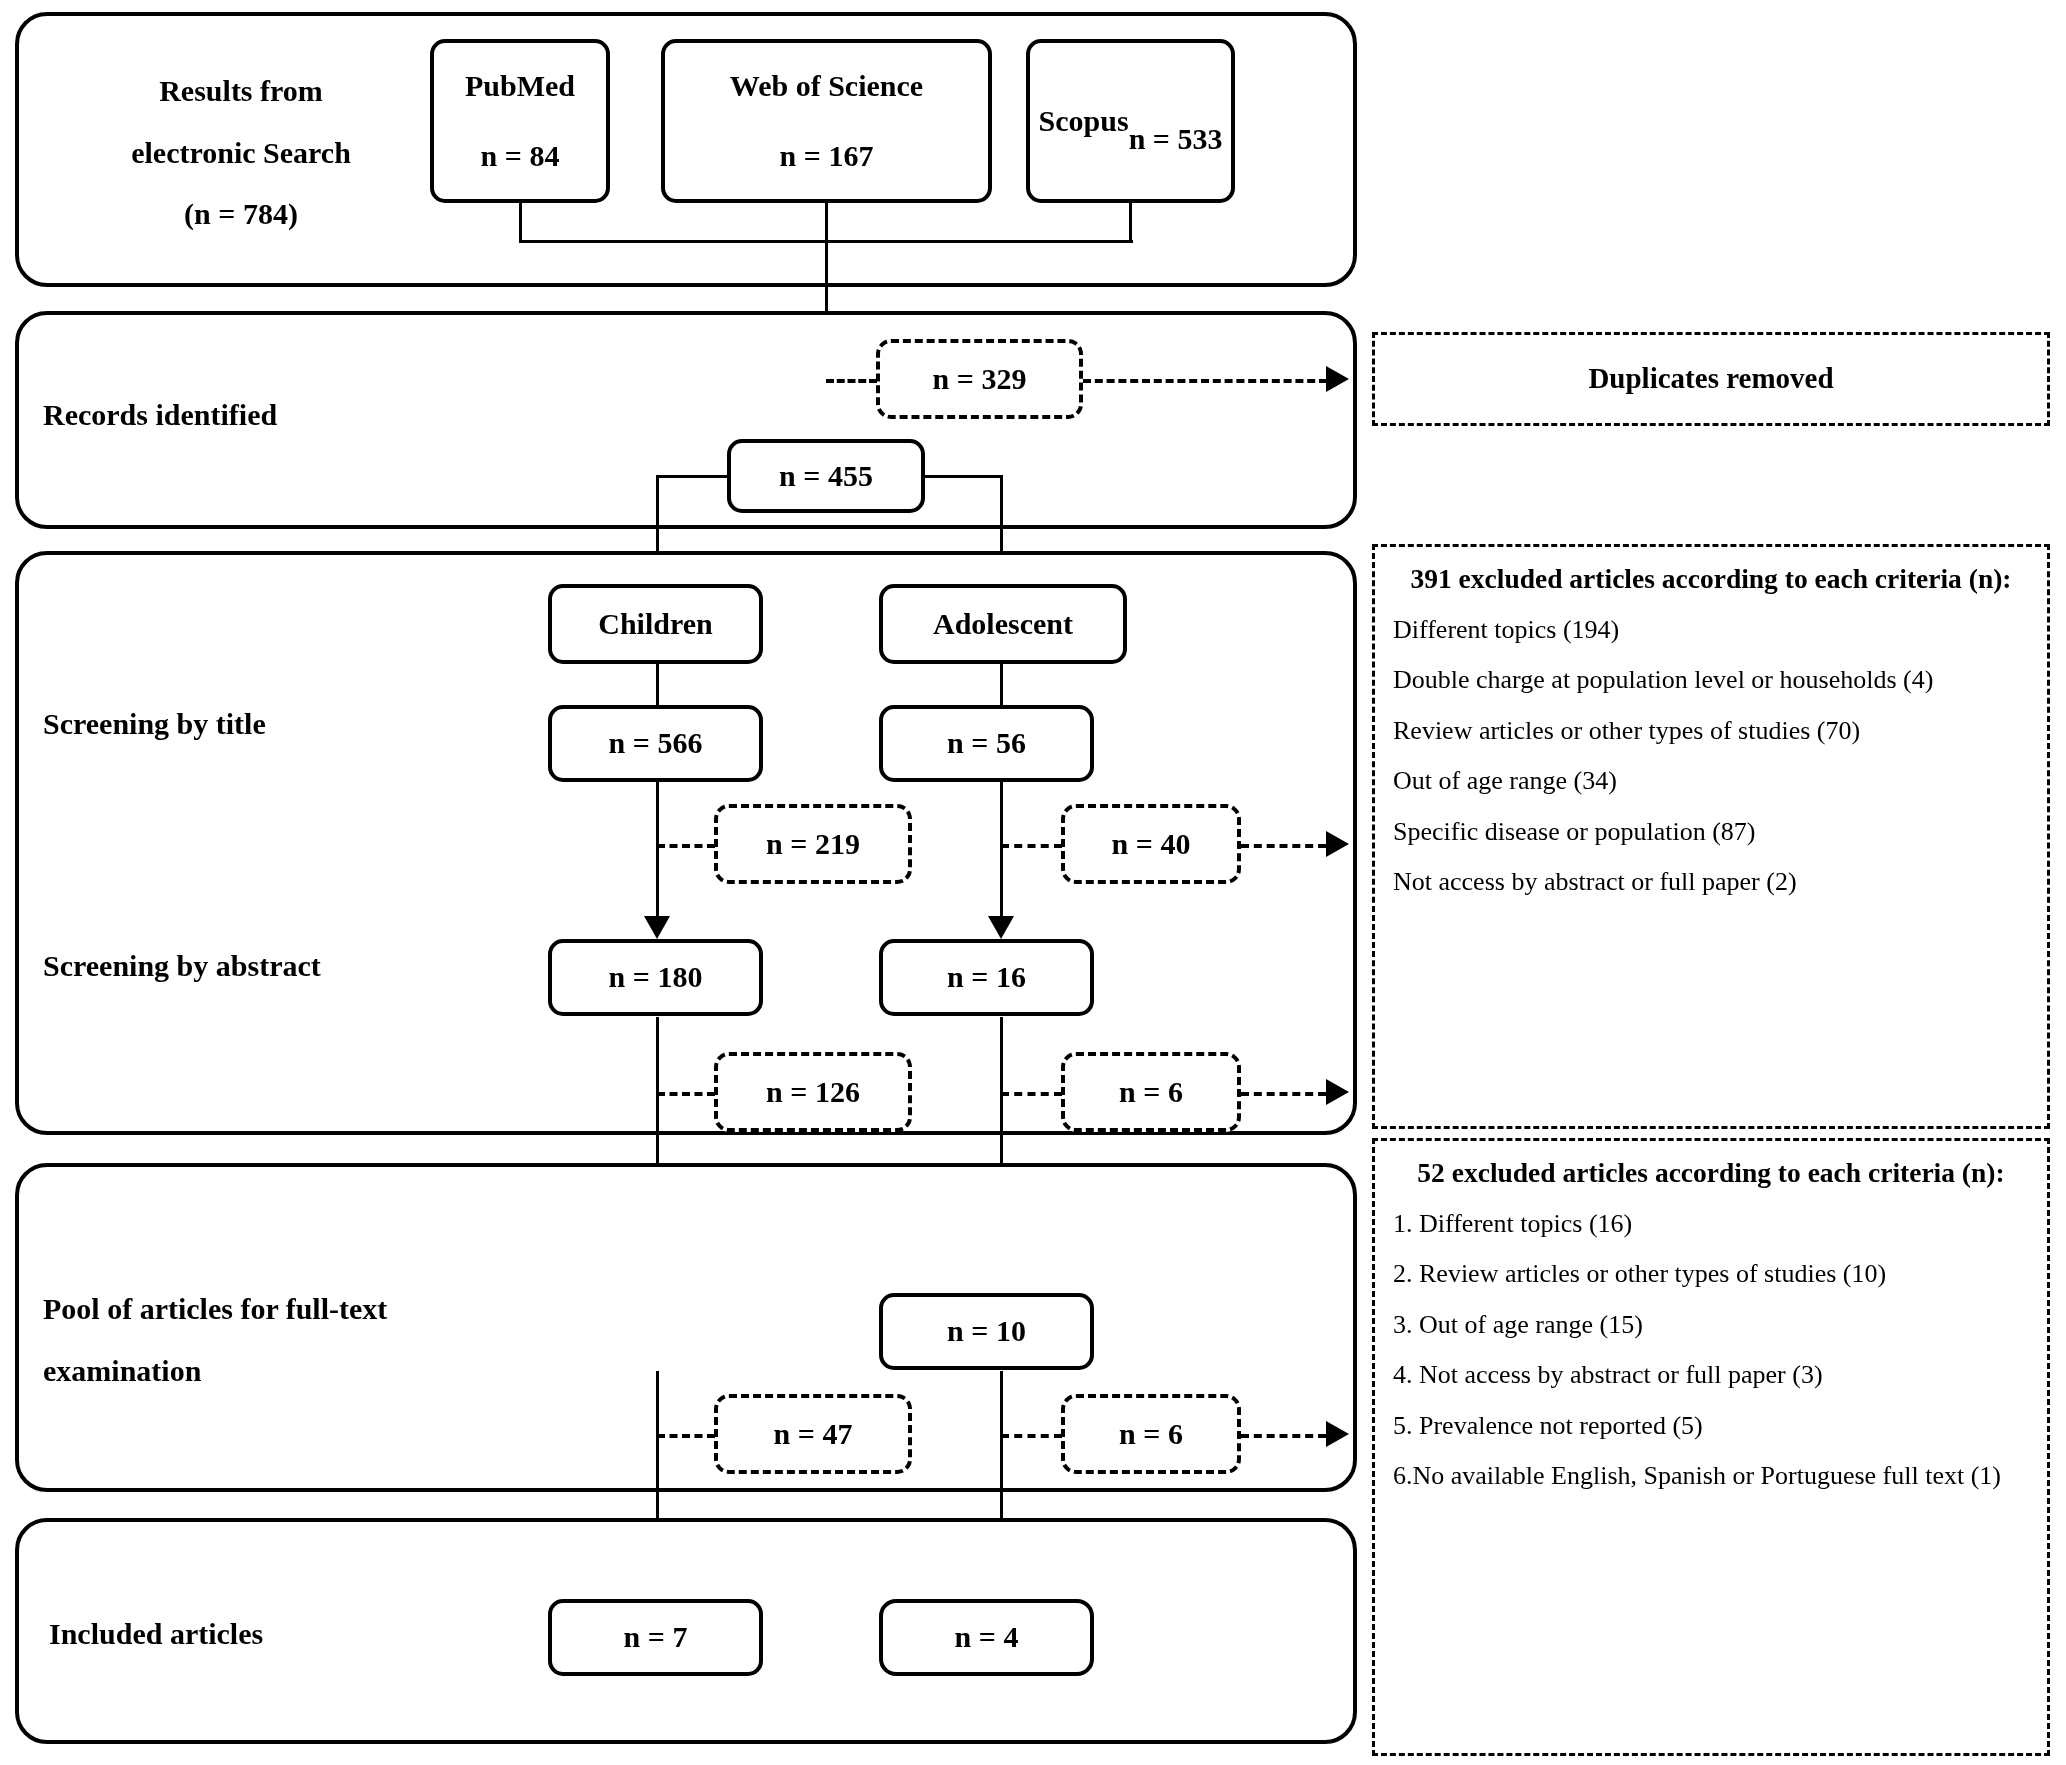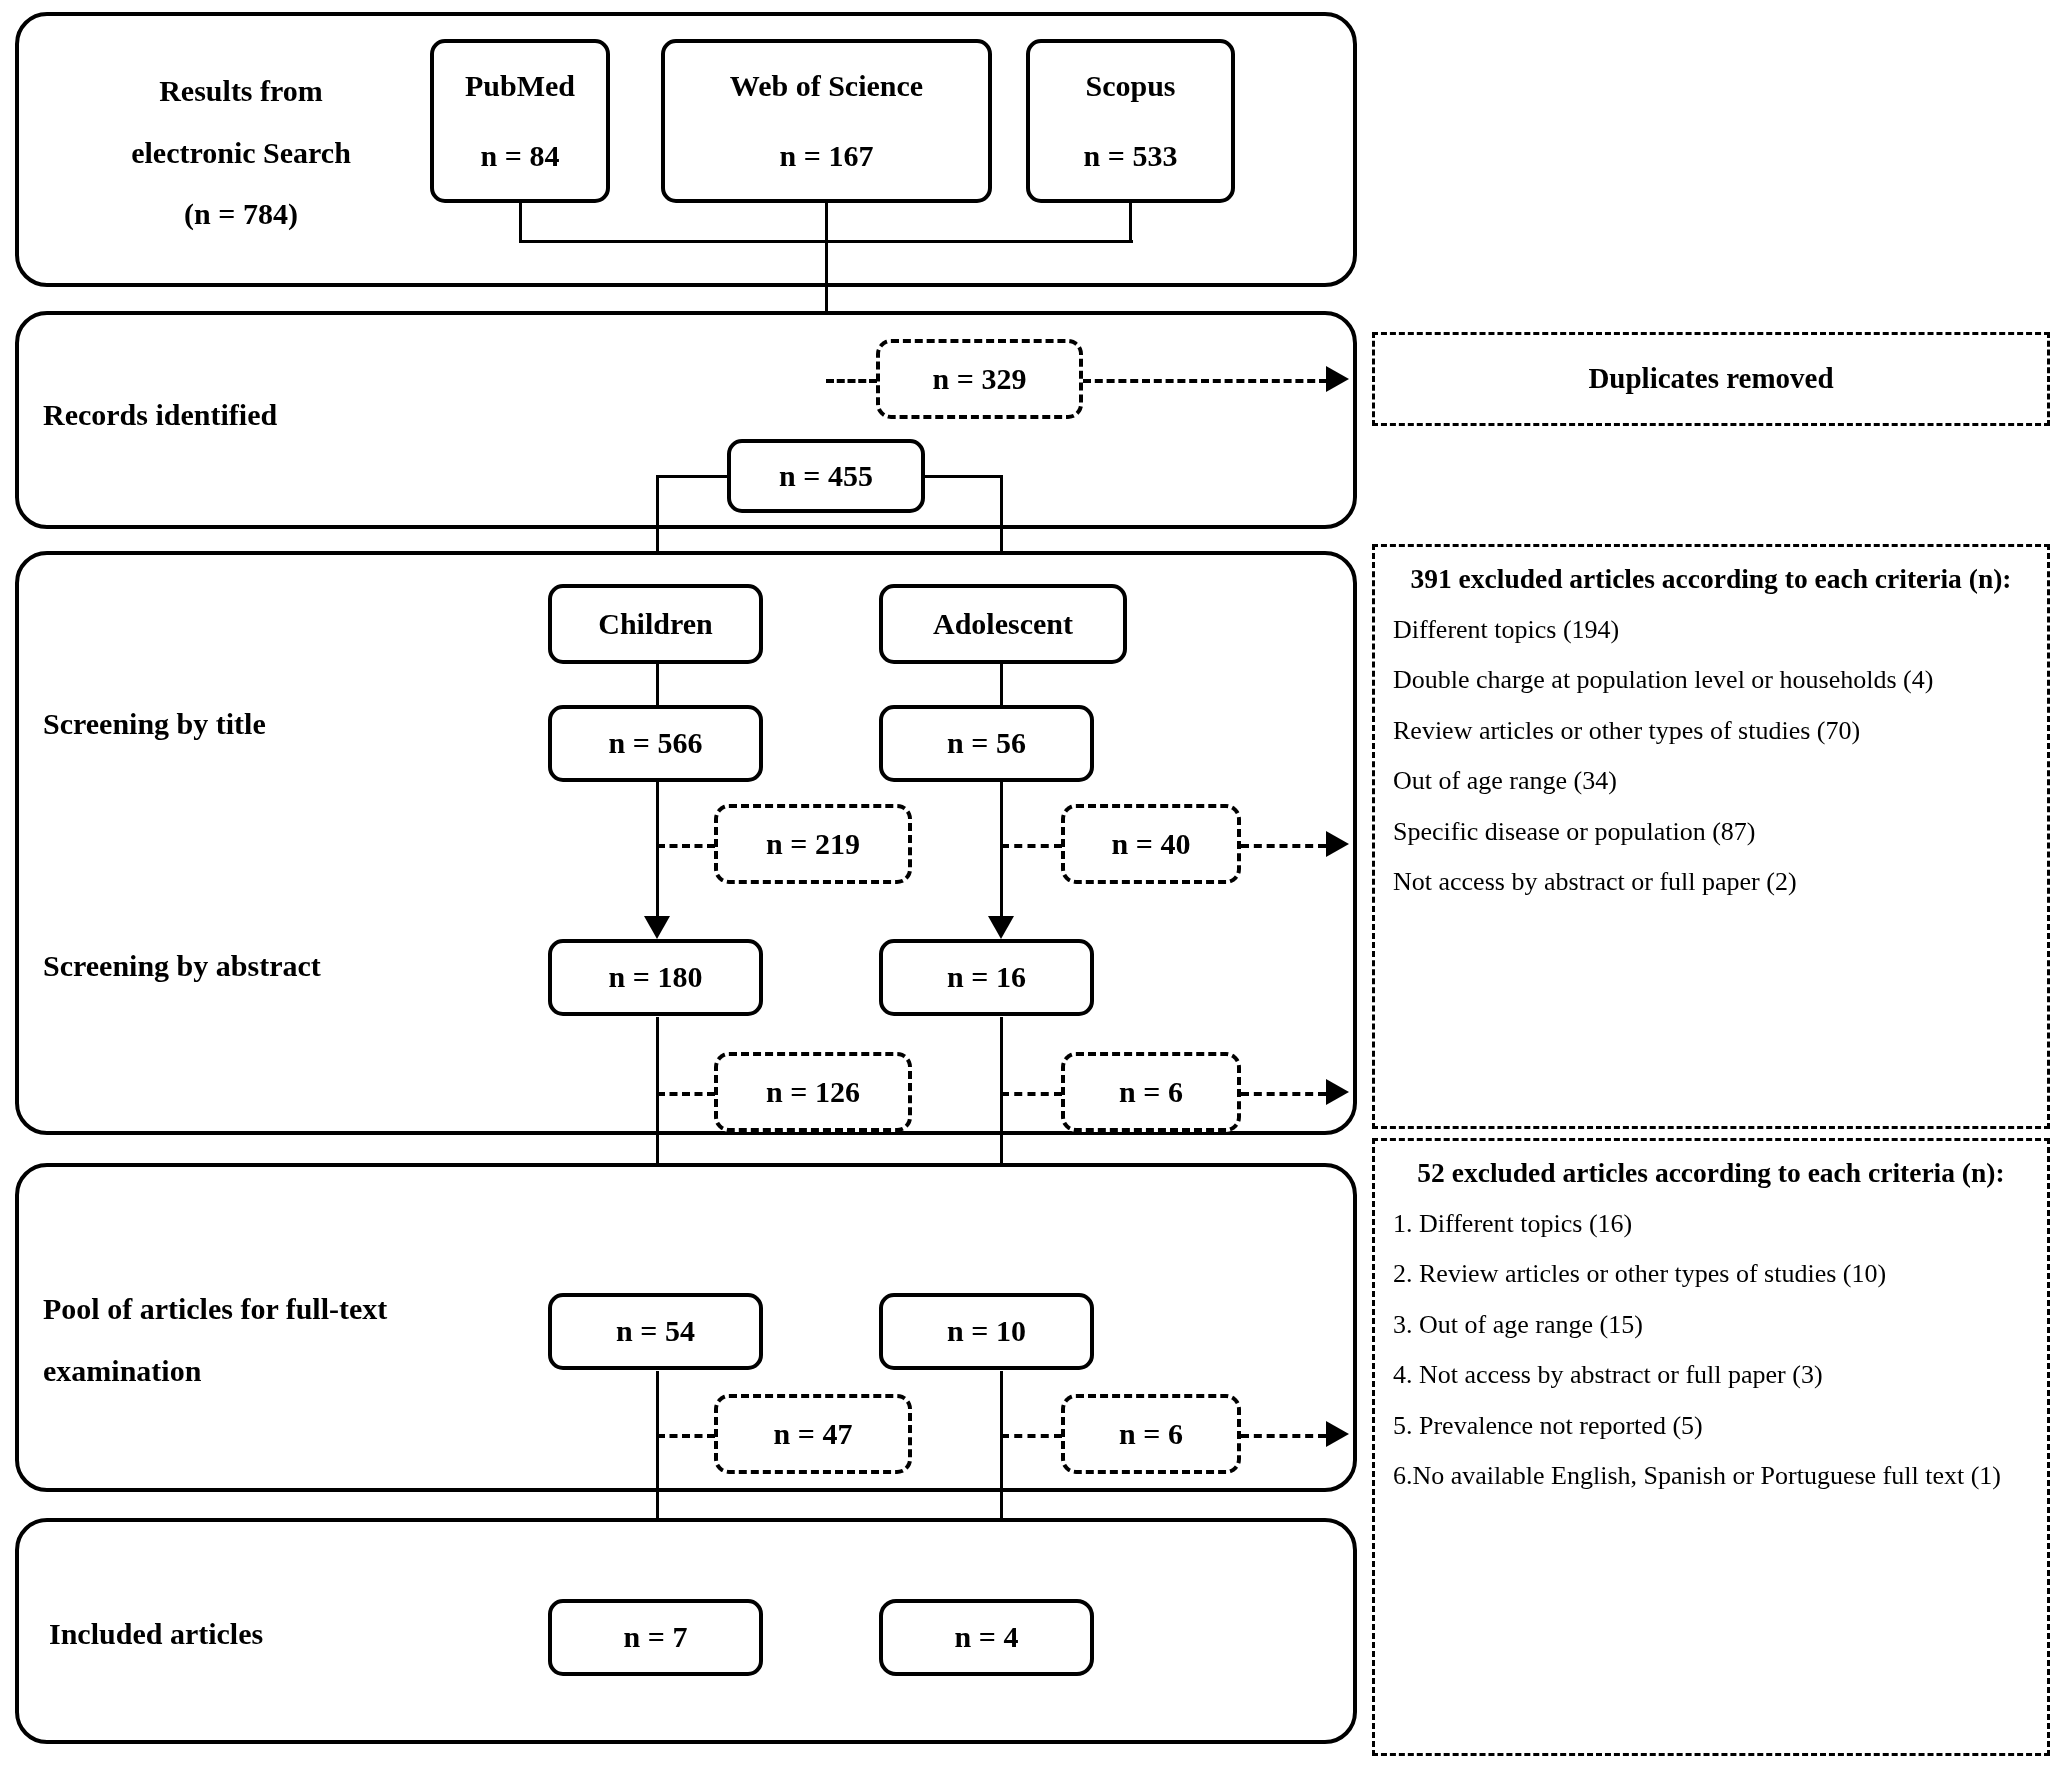--- a/index.html
+++ b/index.html
@@ -80,21 +80,21 @@
   <div class="node" style="left:430px;top:39px;width:180px;height:164px;flex-direction:column;font-size:30px;">
     <span>PubMed</span>
     <span style="margin-top:36px;">n = 84</span>
   </div>
 
   <div class="node" style="left:661px;top:39px;width:331px;height:164px;flex-direction:column;font-size:30px;">
     <span>Web of Science</span>
     <span style="margin-top:36px;">n = 167</span>
   </div>
 
-  <div class="node" style="left:1026px;top:39px;width:209px;height:164px;flex-direction:column;font-size:30px;">
+  <div class="node" style="left:1026px;top:39px;width:209px;height:164px;flex-direction:row;font-size:30px;">
     <span>Scopus</span>
     <span style="margin-top:36px;">n = 533</span>
   </div>
 
   <div class="vline-thin" style="left:519px;top:202px;height:39px;"></div>
   <div class="vline-thin" style="left:825px;top:202px;height:83px;"></div>
   <div class="vline-thin" style="left:1129px;top:202px;height:39px;"></div>
   <div class="hline-thin" style="left:519px;top:240px;width:614px;"></div>
 
   <div class="vline-thin" style="left:825px;top:240px;height:176px;"></div>
@@ -183,23 +183,20 @@
   <div class="vline-thin" style="left:1000px;top:1017px;height:259px;"></div>
   <div class="arrow-down" style="left:988px;top:1258px;"></div>
 
   <div class="stage-box" style="left:15px;top:1163px;width:1342px;height:329px;"></div>
 
   <div class="stage-label" style="left:43px;top:1287px;font-size:30px;">
     <div>Pool  of  articles  for  full-text</div>
     <div style="margin-top:18px;">examination</div>
   </div>
 
-  <div class="node" style="left:548px;top:1293px;width:215px;height:77px;font-size:30px;">
-    <span>n = 54</span>
-  </div>
   <div class="node" style="left:879px;top:1293px;width:215px;height:77px;font-size:30px;">
     <span>n = 10</span>
   </div>
 
   <div class="node-dashed" style="left:714px;top:1394px;width:198px;height:80px;font-size:30px;">
     <span>n = 47</span>
   </div>
   <div class="node-dashed" style="left:1061px;top:1394px;width:180px;height:80px;font-size:30px;">
     <span>n = 6</span>
   </div>

